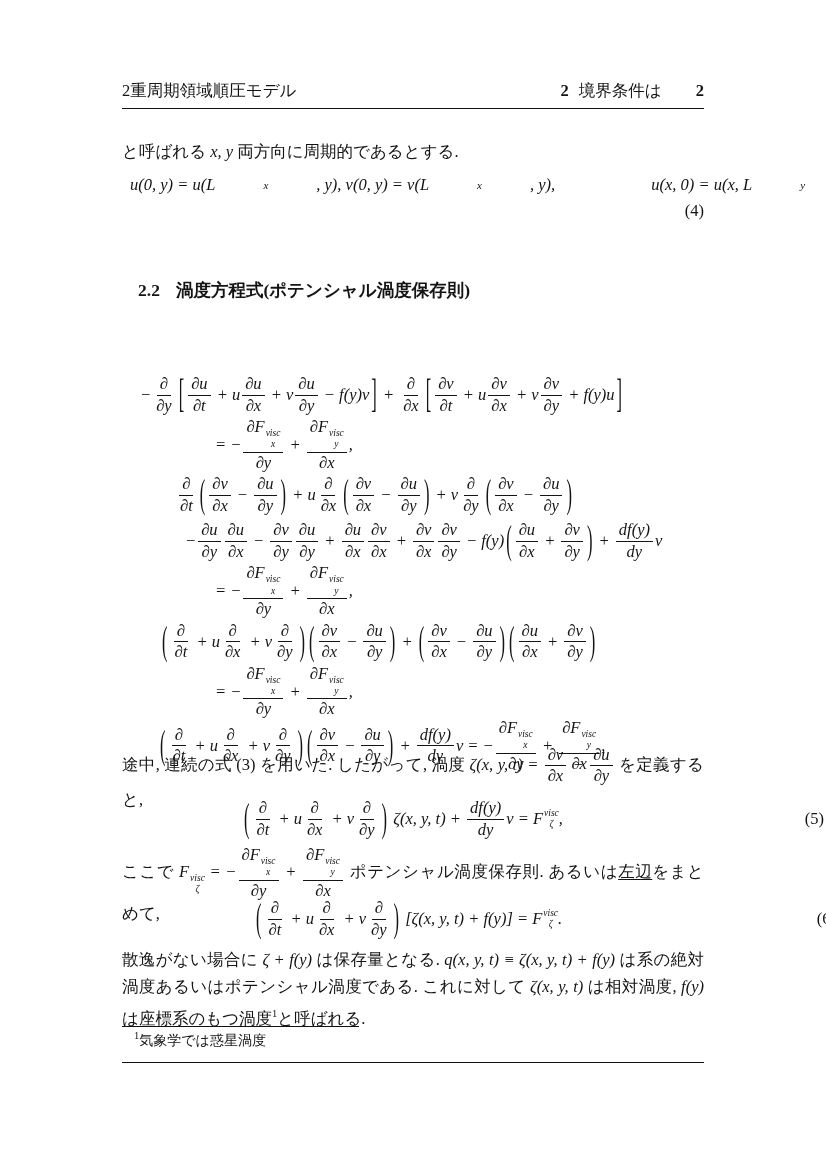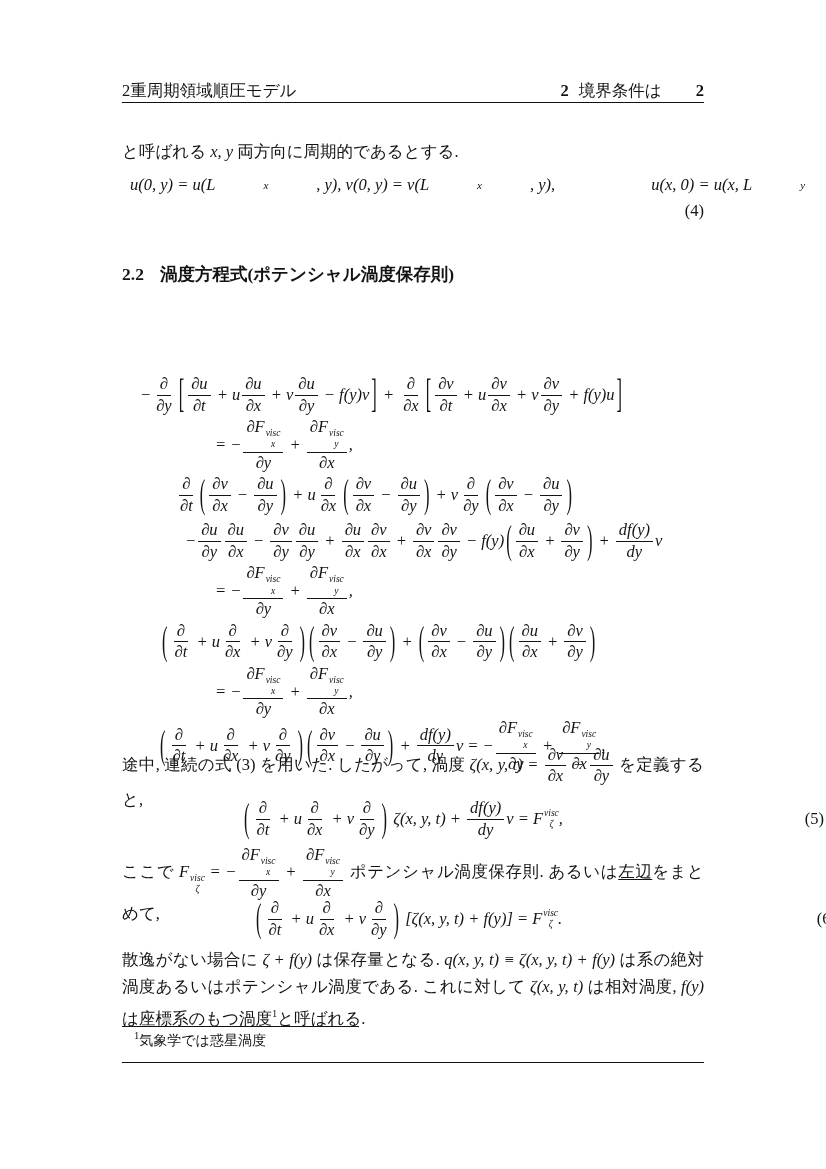--- a/index.html
+++ b/index.html
@@ -6,39 +6,39 @@
   .sheet {
     position:relative; width:826px; height:1169px; background:#ffffff;
     color:#141414; font-family:"Liberation Serif","DejaVu Serif",serif;
     overflow:hidden;
   }
   .col { position:absolute; left:122px; top:0; width:582px; height:100%; }
 
   
   .header { position:absolute; top:80px; left:0; right:0; display:flex;
             justify-content:space-between; align-items:center;
-            border-bottom:1.6px solid #111; font-size:16.5px; }
+            padding-bottom:6px; border-bottom:1.6px solid #111; font-size:16.5px; }
   .h-right { display:flex; align-items:baseline; }
   .h-right .secno { font-weight:bold; margin-right:10px; }
   .h-right .pgno  { font-weight:bold; margin-left:34px; }
   .footer-rule { position:absolute; left:0; width:100%; border-top:1.2px solid #111; }
   .footer { position:absolute; left:0; right:0; display:flex;
             justify-content:space-between; font-size:15.5px; }
 
   
   .para { position:absolute; left:0; width:100%; margin:0; font-size:16.5px;
           line-height:27px; text-align:justify; }
   .jp { font-style:normal; }
   .ul { text-decoration:underline; text-underline-offset:2px; }
   .mi { font-style:italic; }
   sup.sm { font-size:10.5px; }
   sub.sm { font-size:11px; font-style:italic; }
 
   
-  .section { position:absolute; left:0; margin:0; font-size:17.5px; font-weight:bold; }
+  .section { position:absolute; left:0; margin:16px; font-size:17.5px; font-weight:bold; }
   .section .num { margin-right:16px; }
 
   
   .eq { position:absolute; left:0; width:100%; font-size:16.5px; }
   .eqline { display:flex; align-items:center; min-height:46px; position:relative; }
   .eqline .mi, .eqline .jp { white-space:pre; }
   .eqtag { position:absolute; right:0; top:50%; transform:translateY(-50%);
            font-style:normal; }
   .frac { display:inline-flex; flex-direction:column; align-items:center;
           vertical-align:middle; margin:0 2px; line-height:1.12; }

